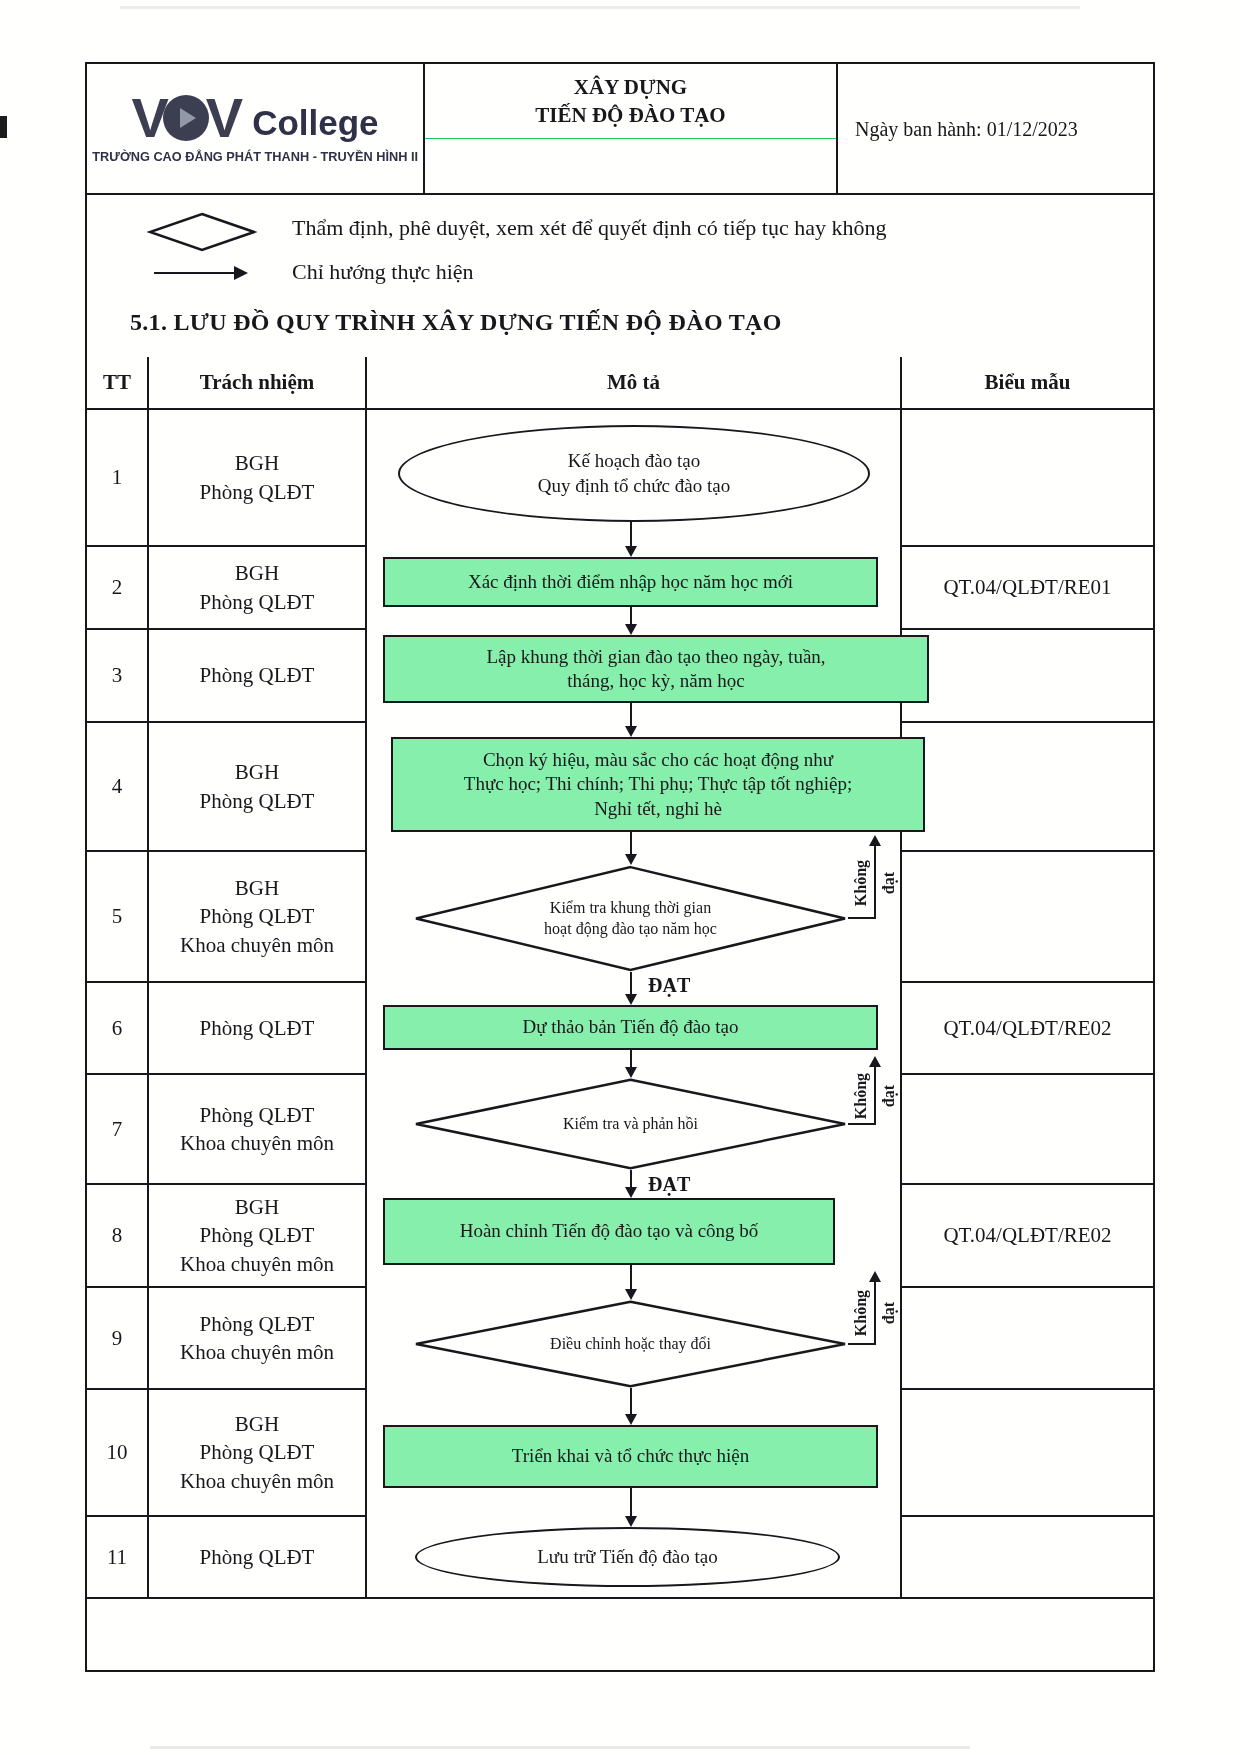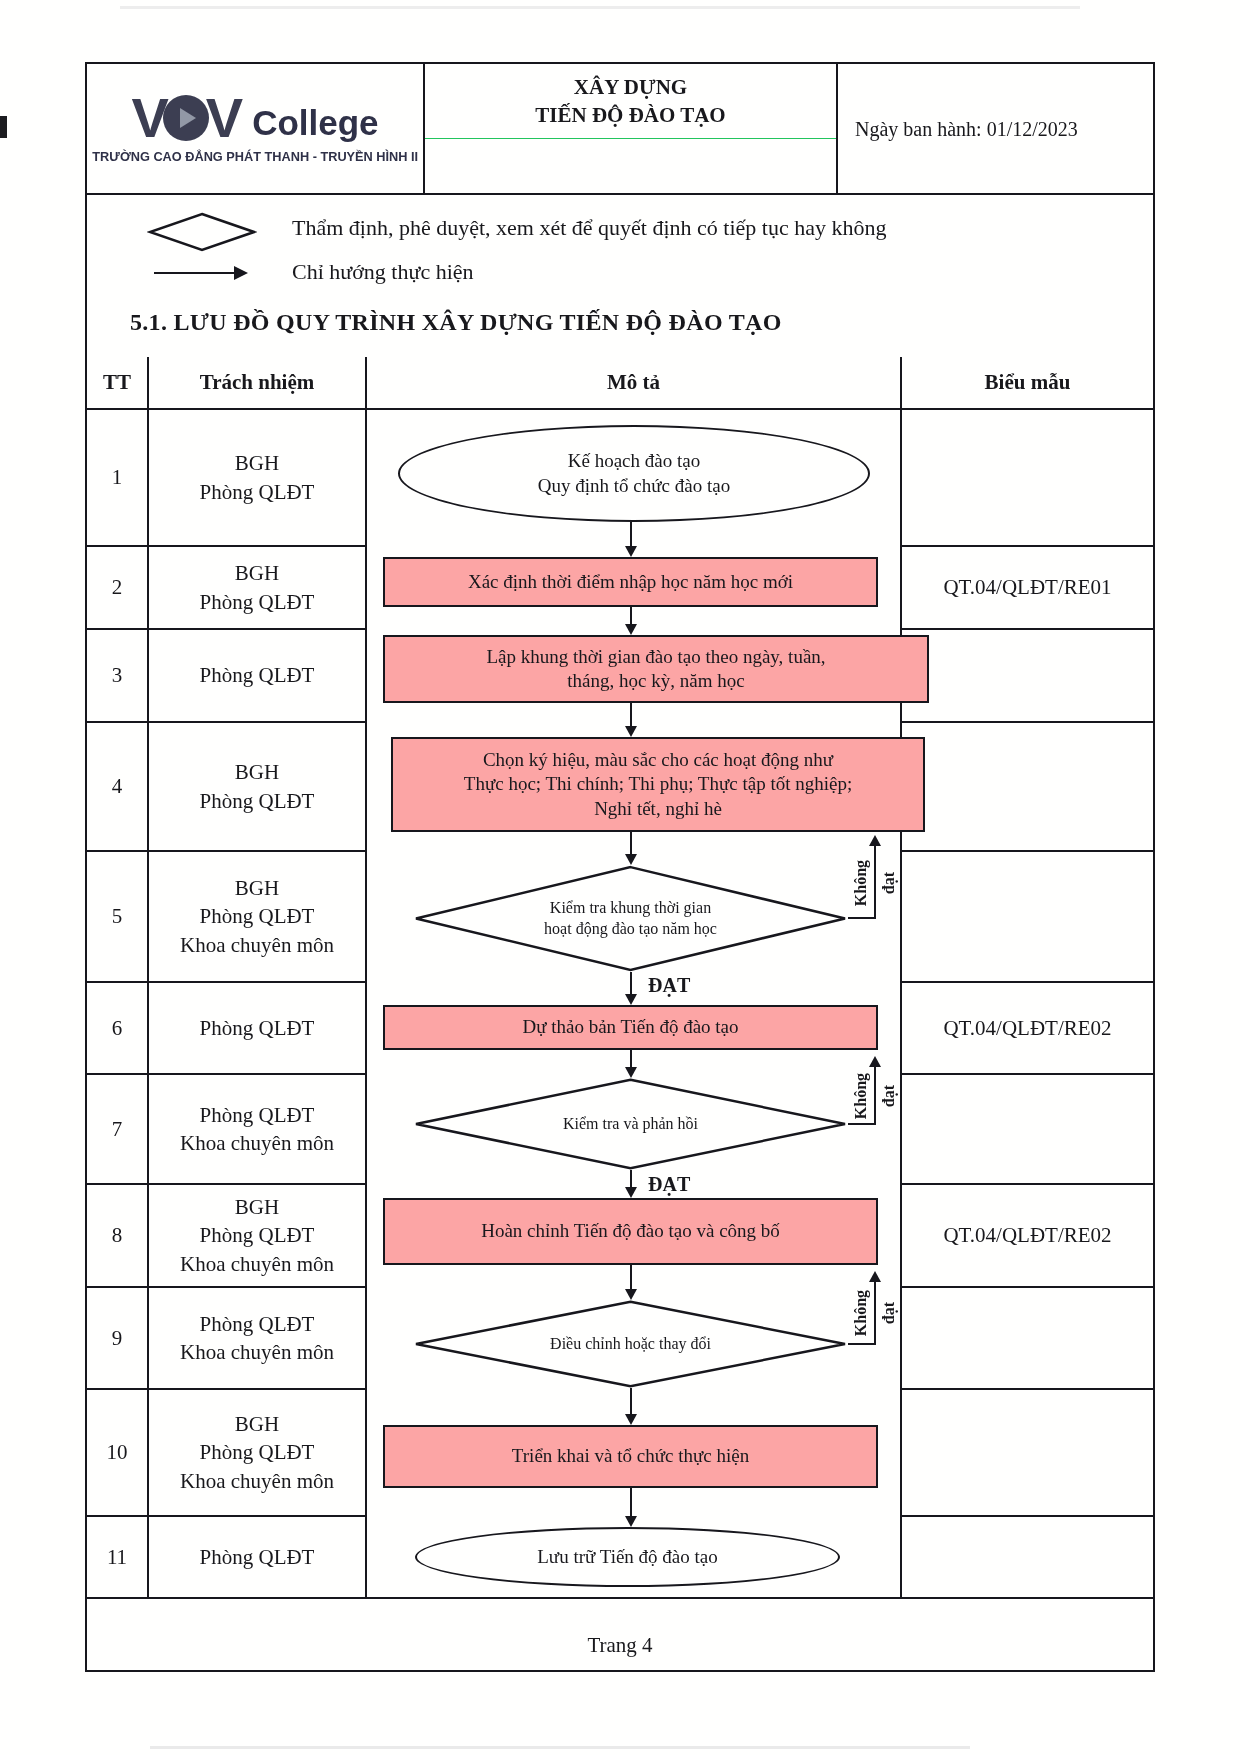--- a/index.html
+++ b/index.html
@@ -50,21 +50,21 @@
   table.proc td:last-child, table.proc th:last-child{border-right:none;}
   table.proc th{border-top:none;}
   td.tt{font-size:21px;}
   td.resp{font-size:21px;line-height:1.35;}
   td.form{font-size:21px;}
   td.flowcell{position:relative;padding:0;}
 
   
   .fl{position:absolute;box-sizing:border-box;}
   .node-rect{border:2.5px solid #17171d;display:flex;flex-direction:column;align-items:center;
-             justify-content:center;font-size:19px;line-height:1.27;background:#fca5a5;}
+             justify-content:center;font-size:19px;line-height:1.27;background:#86efac;}
   .node-ellipse{border:2.5px solid #17171d;border-radius:50%;display:flex;flex-direction:column;
                 align-items:center;justify-content:center;font-size:19px;line-height:1.3;background:#fffffe;}
   .node-diamond{display:flex;}
   .node-diamond svg{position:absolute;left:0;top:0;width:100%;height:100%;}
   .dtext{position:absolute;left:0;top:0;width:100%;height:100%;display:flex;flex-direction:column;
          align-items:center;justify-content:center;font-size:16px;line-height:1.3;}
   .shaft-v{position:absolute;width:2px;background:#17171d;}
   .shaft-h{position:absolute;height:2px;background:#17171d;}
   .head-down{position:absolute;width:0;height:0;border-left:6px solid transparent;
              border-right:6px solid transparent;border-top:11px solid #17171d;}
@@ -209,21 +209,21 @@
           <div class="shaft-v" style="left:263px;top:760px;height:17px;"></div>
           <div class="head-down" style="left:258px;top:777px;"></div>
           <div class="lab-pass" style="left:281px;top:763px;">ĐẠT</div>
 
           <div class="shaft-h" style="left:481px;top:713px;width:28px;"></div>
           <div class="shaft-v" style="left:507px;top:657px;height:58px;"></div>
           <div class="head-up" style="left:502px;top:646px;"></div>
           <div class="lab-fail" style="left:462px;top:677px;width:64px;">Không</div>
           <div class="lab-fail" style="left:504px;top:677px;width:36px;">đạt</div>
 
-          <div class="fl node-rect" style="left:16px;top:788px;width:495px;height:67px;">
+          <div class="fl node-rect" style="left:16px;top:788px;width:452px;height:67px;">
             <span>Hoàn chỉnh Tiến độ đào tạo và công bố</span>
           </div>
           <div class="shaft-v" style="left:263px;top:855px;height:24px;"></div>
           <div class="head-down" style="left:258px;top:879px;"></div>
 
           <div class="fl node-diamond" style="left:46px;top:890px;width:435px;height:88px;">
             <svg viewBox="0 0 435 100" preserveAspectRatio="none">
               <polygon points="217.5,2 432,50 217.5,98 3,50" fill="#fffffe" stroke="#17171d" stroke-width="2.5" vector-effect="non-scaling-stroke"></polygon>
             </svg>
             <div class="dtext">
@@ -338,18 +338,15 @@
       <tr style="height:82px">
         <td class="tt">11</td>
         <td class="resp">
           <div>Phòng QLĐT</div>
         </td>
         <td class="form"></td>
       </tr>
     </tbody>
       </table>
 
-    <div class="footer">
-      <div class="pagenum">Trang 4</div>
-    </div>
 
   </div>
 </div>
 
 </body></html>

